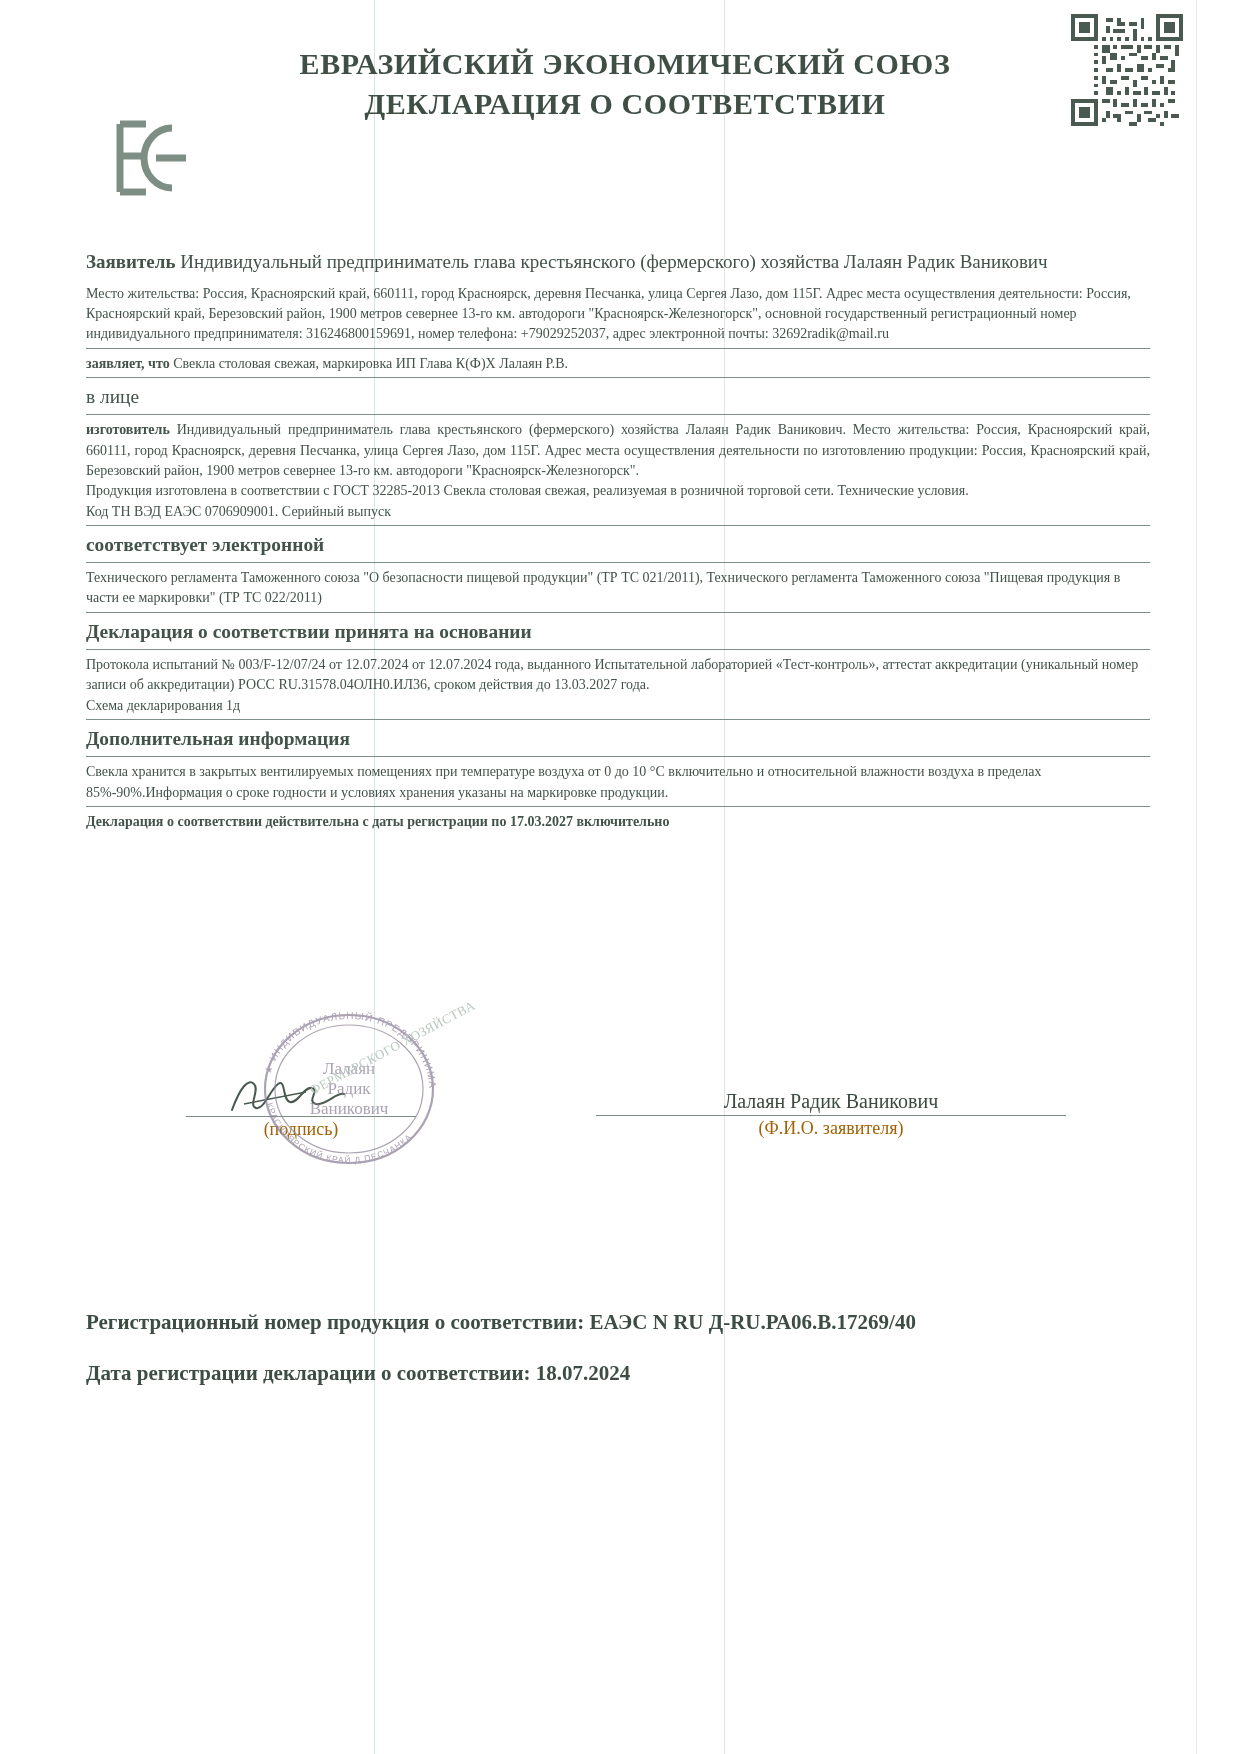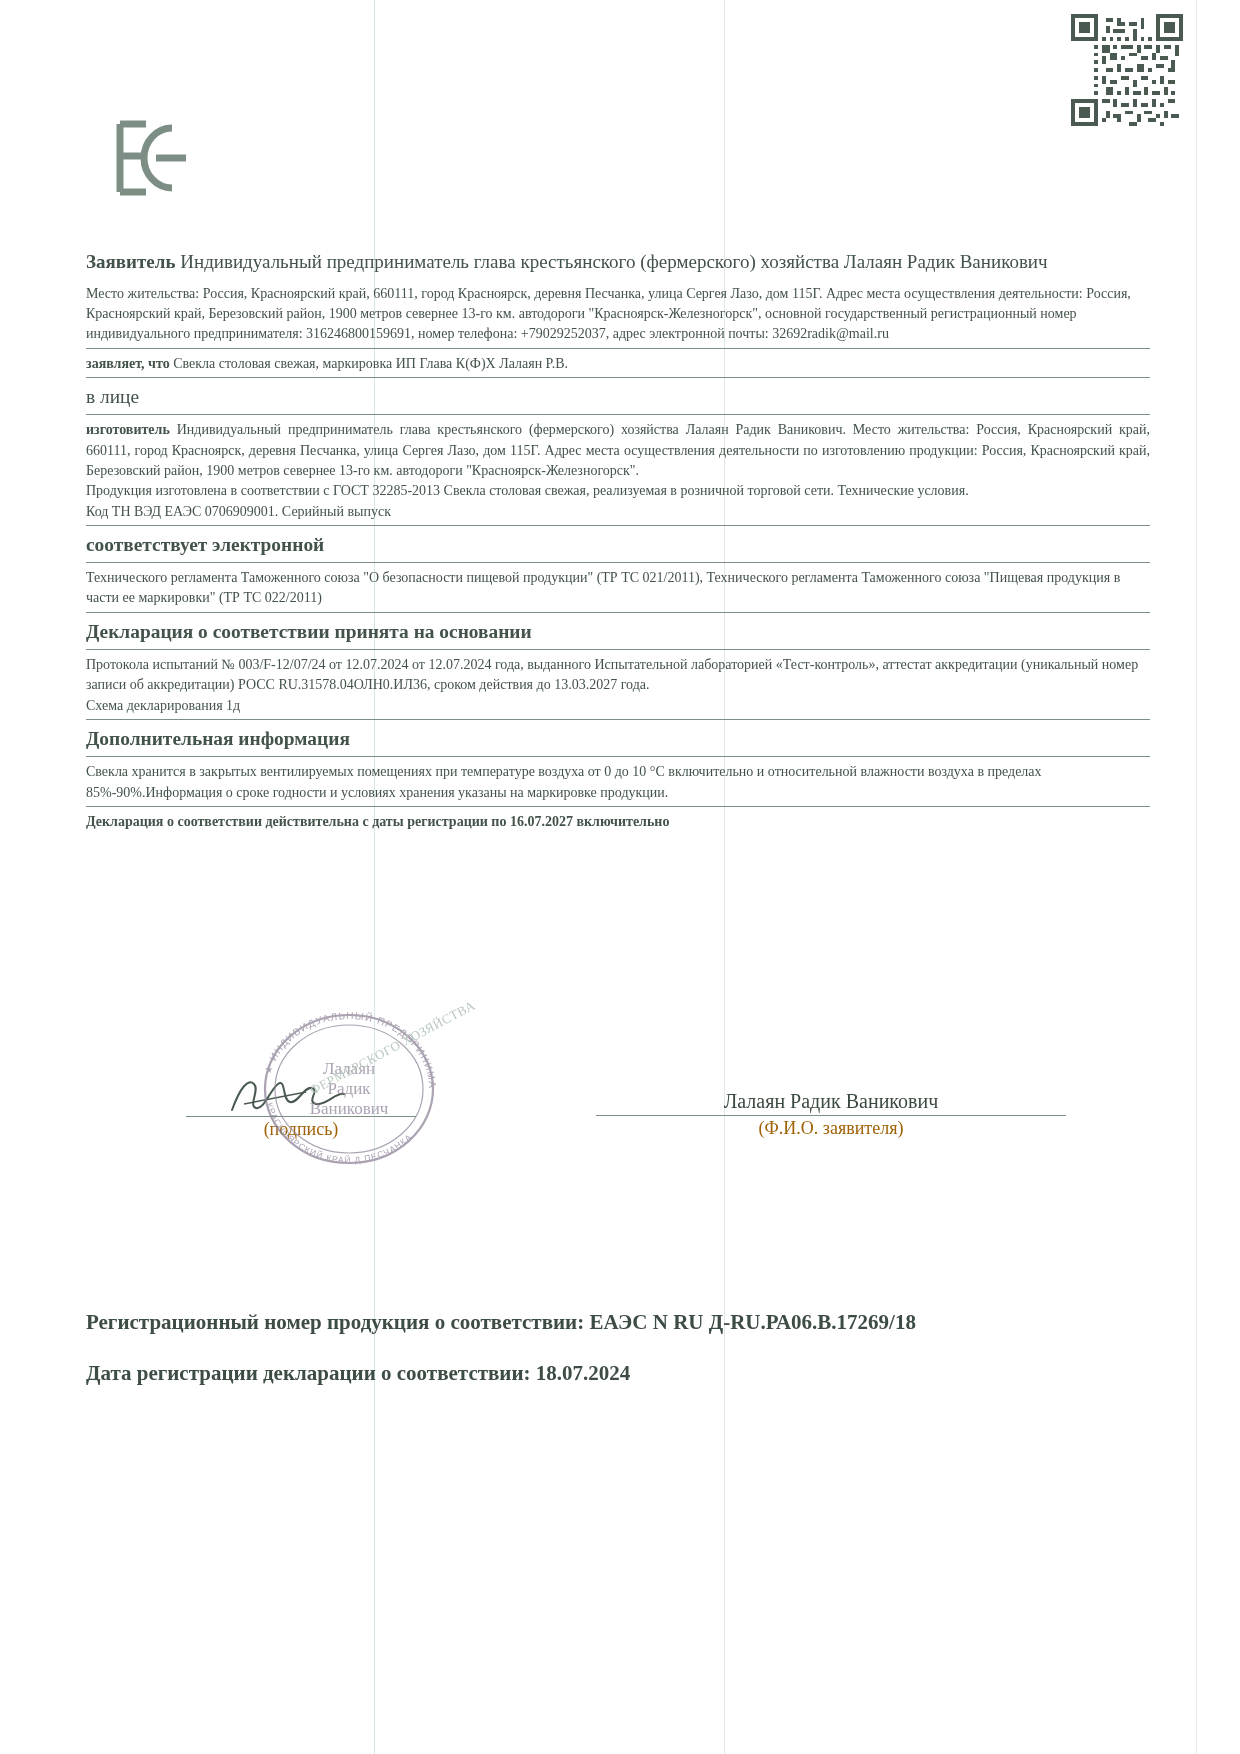--- a/index.html
+++ b/index.html
@@ -200,20 +200,24 @@
 </style>
 </head>
 <body>
 
 <div class="page">
 
   <div class="scanline s1"></div>
   <div class="scanline s2"></div>
   <div class="scanline s3"></div>
 
+  <div class="header">
+    <div class="line1">Евразийский экономический союз</div>
+    <div class="line2">Декларация о соответствии</div>
+  </div>
 
   <div class="eac-mark">
     <svg viewBox="0 0 86 80" width="86" height="80" aria-hidden="true">
       <g fill="none" stroke="#7d8f84" stroke-width="7">
         <path d="M8 6 L8 74"></path>
         <path d="M8 6 L34 6"></path>
         <path d="M8 38 L30 38"></path>
         <path d="M8 74 L34 74"></path>
         <path d="M60 10 A28 30 0 1 0 60 70"></path>
         <path d="M44 40 L74 40"></path>
@@ -375,21 +379,21 @@
 
     <div class="block rule">
       <p class="row-label lbl">Дополнительная информация</p>
     </div>
 
     <div class="block rule">
       <p>Свекла хранится в закрытых вентилируемых помещениях при температуре воздуха от 0 до 10 °С включительно  и относительной влажности воздуха в пределах 85%-90%.Информация о сроке годности и условиях хранения указаны на маркировке продукции.</p>
     </div>
 
     <div class="block">
-      <p class="lbl">Декларация о соответствии действительна с даты регистрации по 16.07.2027 включительно</p>
+      <p class="lbl">Декларация о соответствии действительна с даты регистрации по 17.03.2027 включительно</p>
     </div>
 
   </div>
 
   <div class="sig-area">
 
     <div class="sig-left">
       <div class="sig-scribble">
         <svg viewBox="0 0 230 46" width="230" height="46" aria-hidden="true">
           <path d="M46 40 C54 18, 62 8, 68 14 C74 20, 62 36, 70 38 C78 40, 84 20, 92 14
@@ -429,21 +433,21 @@
         <text x="109" y="106" font-size="17">Ваникович</text>
       </g>
     </svg>
   </div>
 
   <div class="wm">ФЕРМЕРСКОГО ХОЗЯЙСТВА</div>
 
   <div class="footer">
     <div class="freg">
       <span>Регистрационный номер продукция о соответствии:</span>
-      <span class="fval">ЕАЭС N RU Д-RU.РА06.В.17269/18</span>
+      <span class="fval">ЕАЭС N RU Д-RU.РА06.В.17269/40</span>
     </div>
     <div class="fdate">
       <span>Дата регистрации декларации о соответствии:</span>
       <span class="fval">18.07.2024</span>
     </div>
   </div>
 
 </div>
 
 </body></html>

